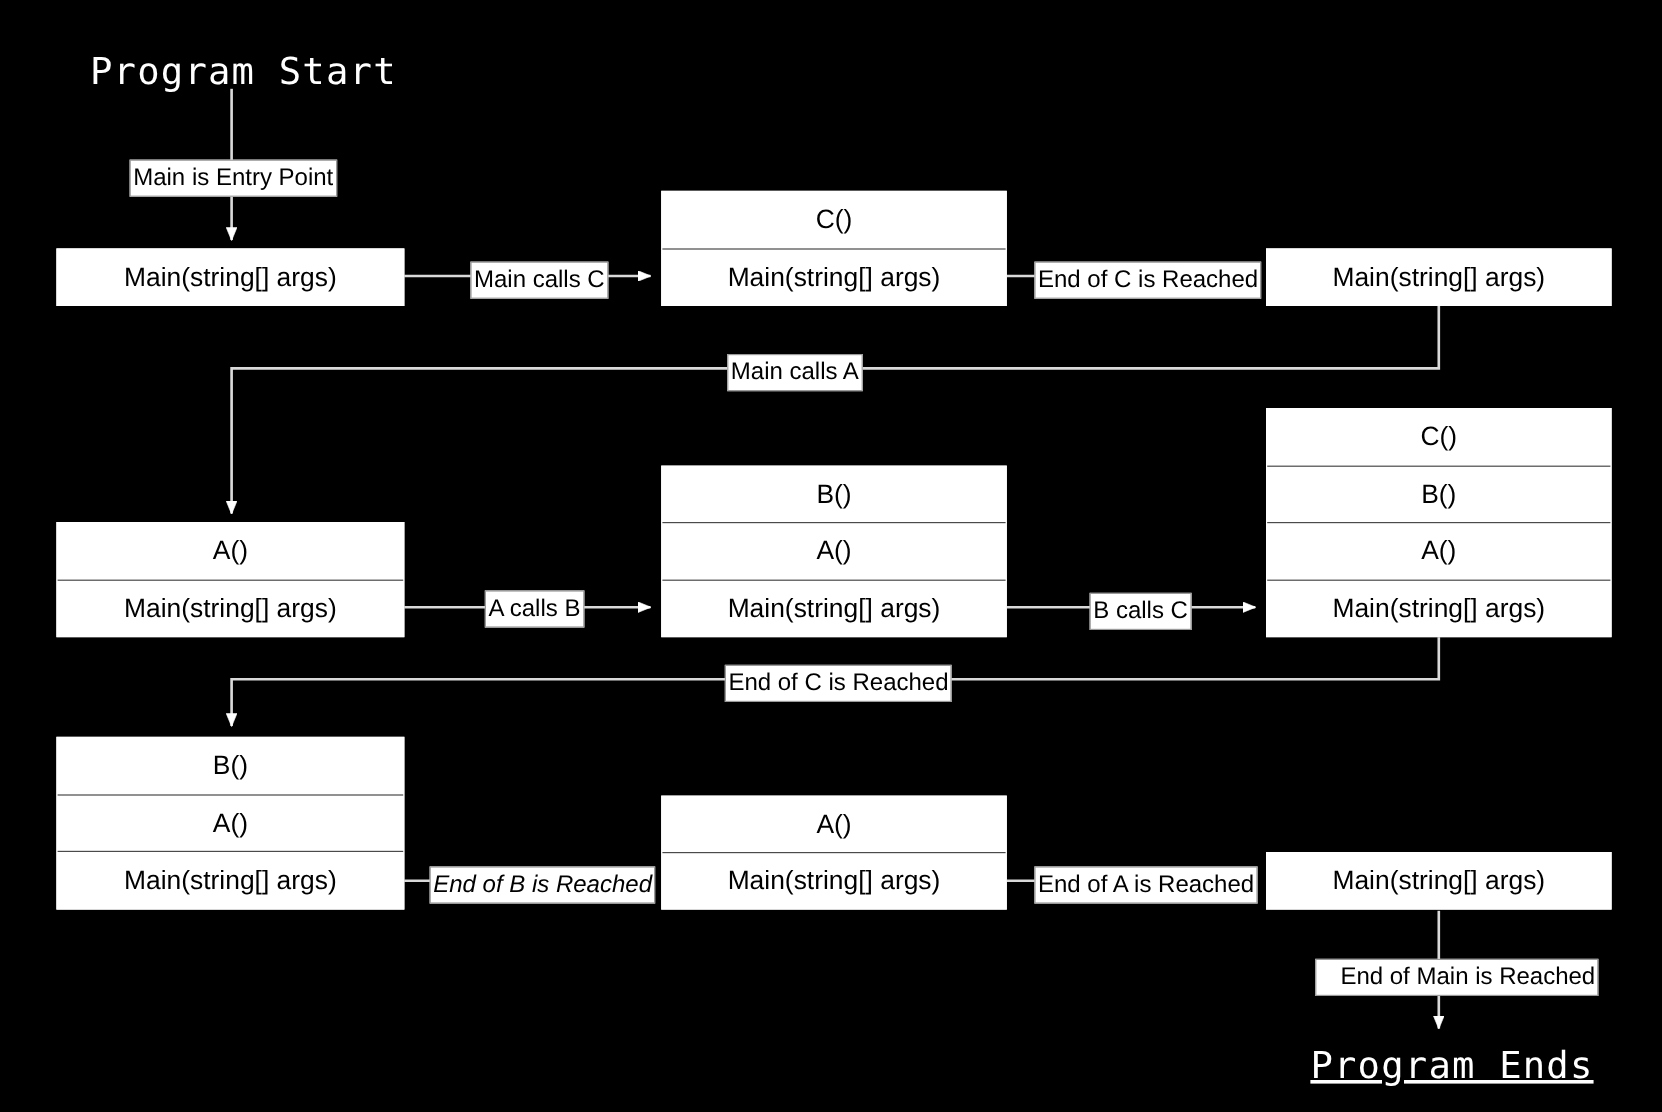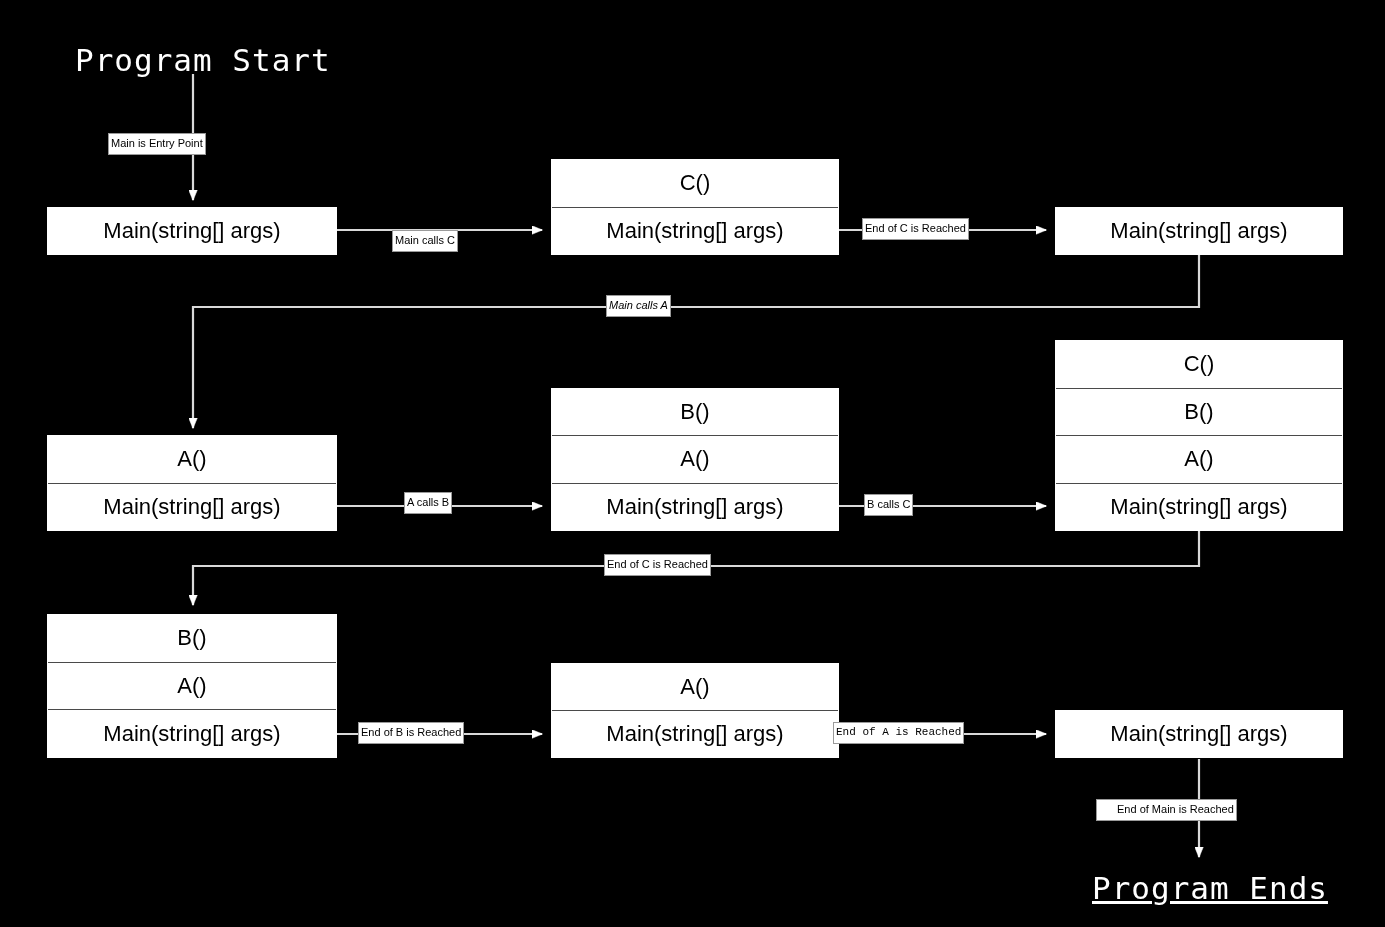--- a/index.html
+++ b/index.html
@@ -57,21 +57,21 @@
   .stack-frame:first-child {
     border-top: none;
   }
   .edge-label {
     position: absolute;
     background: #ffffff;
     border: 1px solid #9a9a9a;
     box-sizing: border-box;
     color: #000000;
     font-family: "Liberation Sans", sans-serif;
-    font-size: 11px;
+    font-size: 20px;
     line-height: 1;
     padding: 4px 2px 5px 2px;
     white-space: nowrap;
     text-align: center;
   }
 </style>
 </head>
 <body>
 
 <div id="diagram-root">
@@ -139,23 +139,23 @@
   <div class="stack-box" style="left:551px; top:663px; width:288px; height:95px;">
     <div class="stack-frame">A()</div>
     <div class="stack-frame">Main(string[] args)</div>
   </div>
 
   <div class="stack-box" style="left:1055px; top:710px; width:288px; height:48px;">
     <div class="stack-frame">Main(string[] args)</div>
   </div>
 
   <div class="edge-label" style="left:108px; top:133px;">Main is Entry Point</div>
-  <div class="edge-label" style="left:392px; top:230px;">Main calls C</div>
+  <div class="edge-label" style="left:392px; top:218px;">Main calls C</div>
   <div class="edge-label" style="left:862px; top:218px;">End of C is Reached</div>
-  <div class="edge-label" style="left:606px; top:295px;font-style:italic;">Main calls A</div>
+  <div class="edge-label" style="left:606px; top:295px;">Main calls A</div>
   <div class="edge-label" style="left:404px; top:492px;">A calls B</div>
-  <div class="edge-label" style="left:864px; top:494px;">B calls C</div>
+  <div class="edge-label" style="left:908px; top:494px;">B calls C</div>
   <div class="edge-label" style="left:604px; top:554px;">End of C is Reached</div>
-  <div class="edge-label" style="left:358px; top:722px;">End of B is Reached</div>
-  <div class="edge-label" style="left:833px; top:722px;font-family:Liberation Mono, monospace;">End of A is Reached</div>
+  <div class="edge-label" style="left:358px; top:722px;font-style:italic;">End of B is Reached</div>
+  <div class="edge-label" style="left:862px; top:722px;">End of A is Reached</div>
   <div class="edge-label" style="left:1096px; top:799px;padding-left:20px;">End of Main is Reached</div>
 
 </div>
 
 </body></html>

